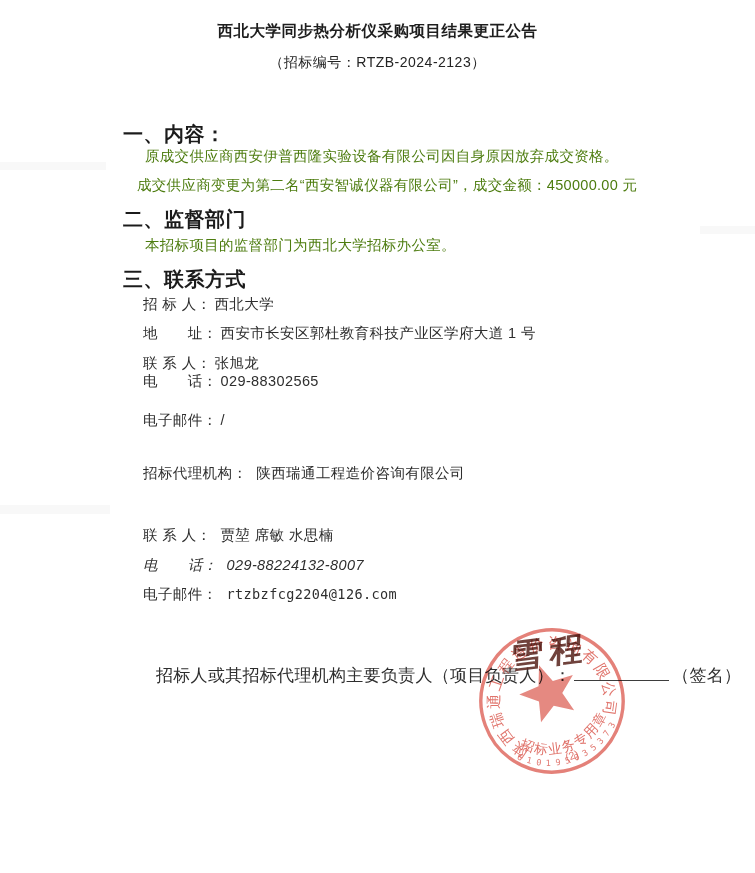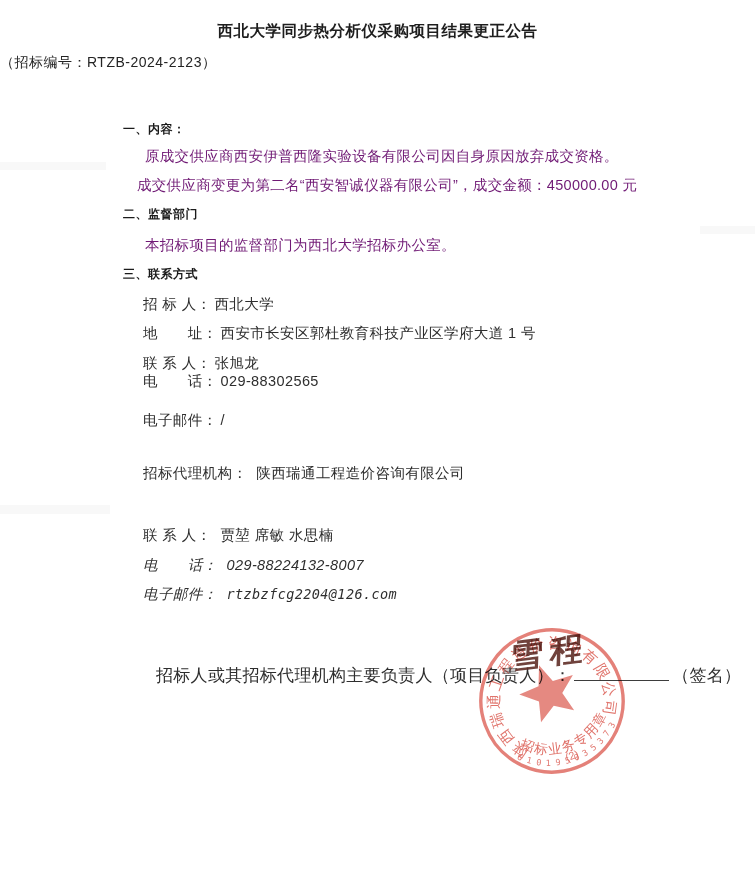--- a/index.html
+++ b/index.html
@@ -5,25 +5,25 @@
   html,body{margin:0;padding:0;background:#ffffff;}
   .page{
     position:relative;width:755px;height:866px;background:#ffffff;
     font-family:"Liberation Sans",sans-serif;color:#2b2b2b;overflow:hidden;
   }
   .title{
     position:absolute;top:21px;left:0;right:0;text-align:center;
     font-size:15.5px;font-weight:700;color:#1e1e1e;letter-spacing:0.5px;
   }
   .subtitle{
-    position:absolute;top:54px;left:0;right:0;text-align:left;
+    position:absolute;top:54px;left:0;right:0;text-align:center;
     font-size:14px;font-weight:500;color:#242424;letter-spacing:0.5px;
   }
-  .h{position:absolute;left:123px;font-size:12px;font-weight:700;color:#1b1b1b;letter-spacing:0.5px;}
-  .p{position:absolute;font-size:14.5px;color:#701a75;letter-spacing:0.3px;}
+  .h{position:absolute;left:123px;font-size:20px;font-weight:700;color:#1b1b1b;letter-spacing:0.5px;}
+  .p{position:absolute;font-size:14.5px;color:#4d7c0f;letter-spacing:0.3px;}
   .row{position:absolute;left:143px;font-size:14.5px;color:#2e2e2e;letter-spacing:0.4px;white-space:nowrap;}
   .row .val{margin-left:3px;}
   .row.agency .val{margin-left:9px;}
   .mono{font-family:"DejaVu Sans Mono",monospace;font-size:13.5px;}
   .sigline{position:absolute;font-size:17px;color:#2e2e2e;letter-spacing:0.3px;white-space:nowrap;}
   .uline{display:inline-block;border-bottom:1.6px solid #3d3d3d;height:13px;margin:0 3px;vertical-align:baseline;}
   .uline.w1{width:95px;}
   .uline.w2{width:90px;}
   .signature{
     position:absolute;left:510px;top:630px;font-size:33px;font-weight:600;
@@ -75,21 +75,21 @@
 
   <div class="row agency" style="top:464px;">
     <span class="lbl">招标代理机构：</span><span class="val">陕西瑞通工程造价咨询有限公司</span>
   </div>
   <div class="row agency" style="top:526px;">
     <span class="lbl">联 系 人：</span><span class="val">贾堃 席敏 水思楠</span>
   </div>
   <div class="row agency" style="top:556px;font-style:italic;">
     <span class="lbl">电　　话：</span><span class="val">029-88224132-8007</span>
   </div>
-  <div class="row agency" style="top:585px;font-style:italic;">
+  <div class="row agency" style="top:585px;">
     <span class="lbl">电子邮件：</span><span class="val mono">rtzbzfcg2204@126.com</span>
   </div>
 
   <div class="sigline" style="top:664px;left:156px;">
     <span>招标人或其招标代理机构主要负责人（项目负责人）：</span><span class="uline w1"></span><span>（签名）</span>
   </div>
 
   <div class="signature">雪程</div>
 
   <svg class="stamp" viewBox="0 0 200 200">

